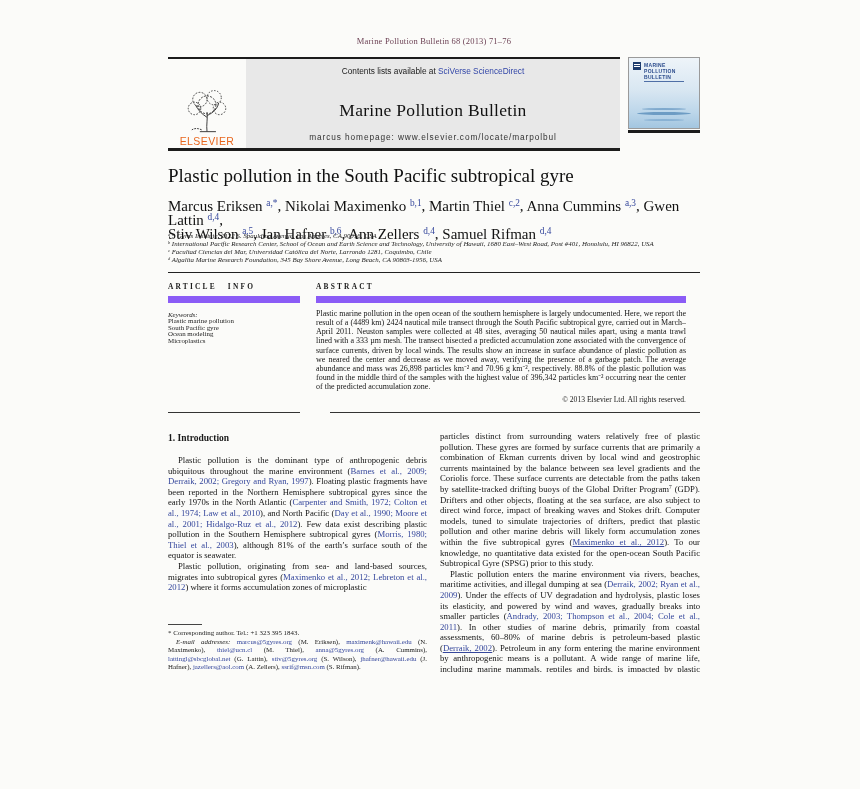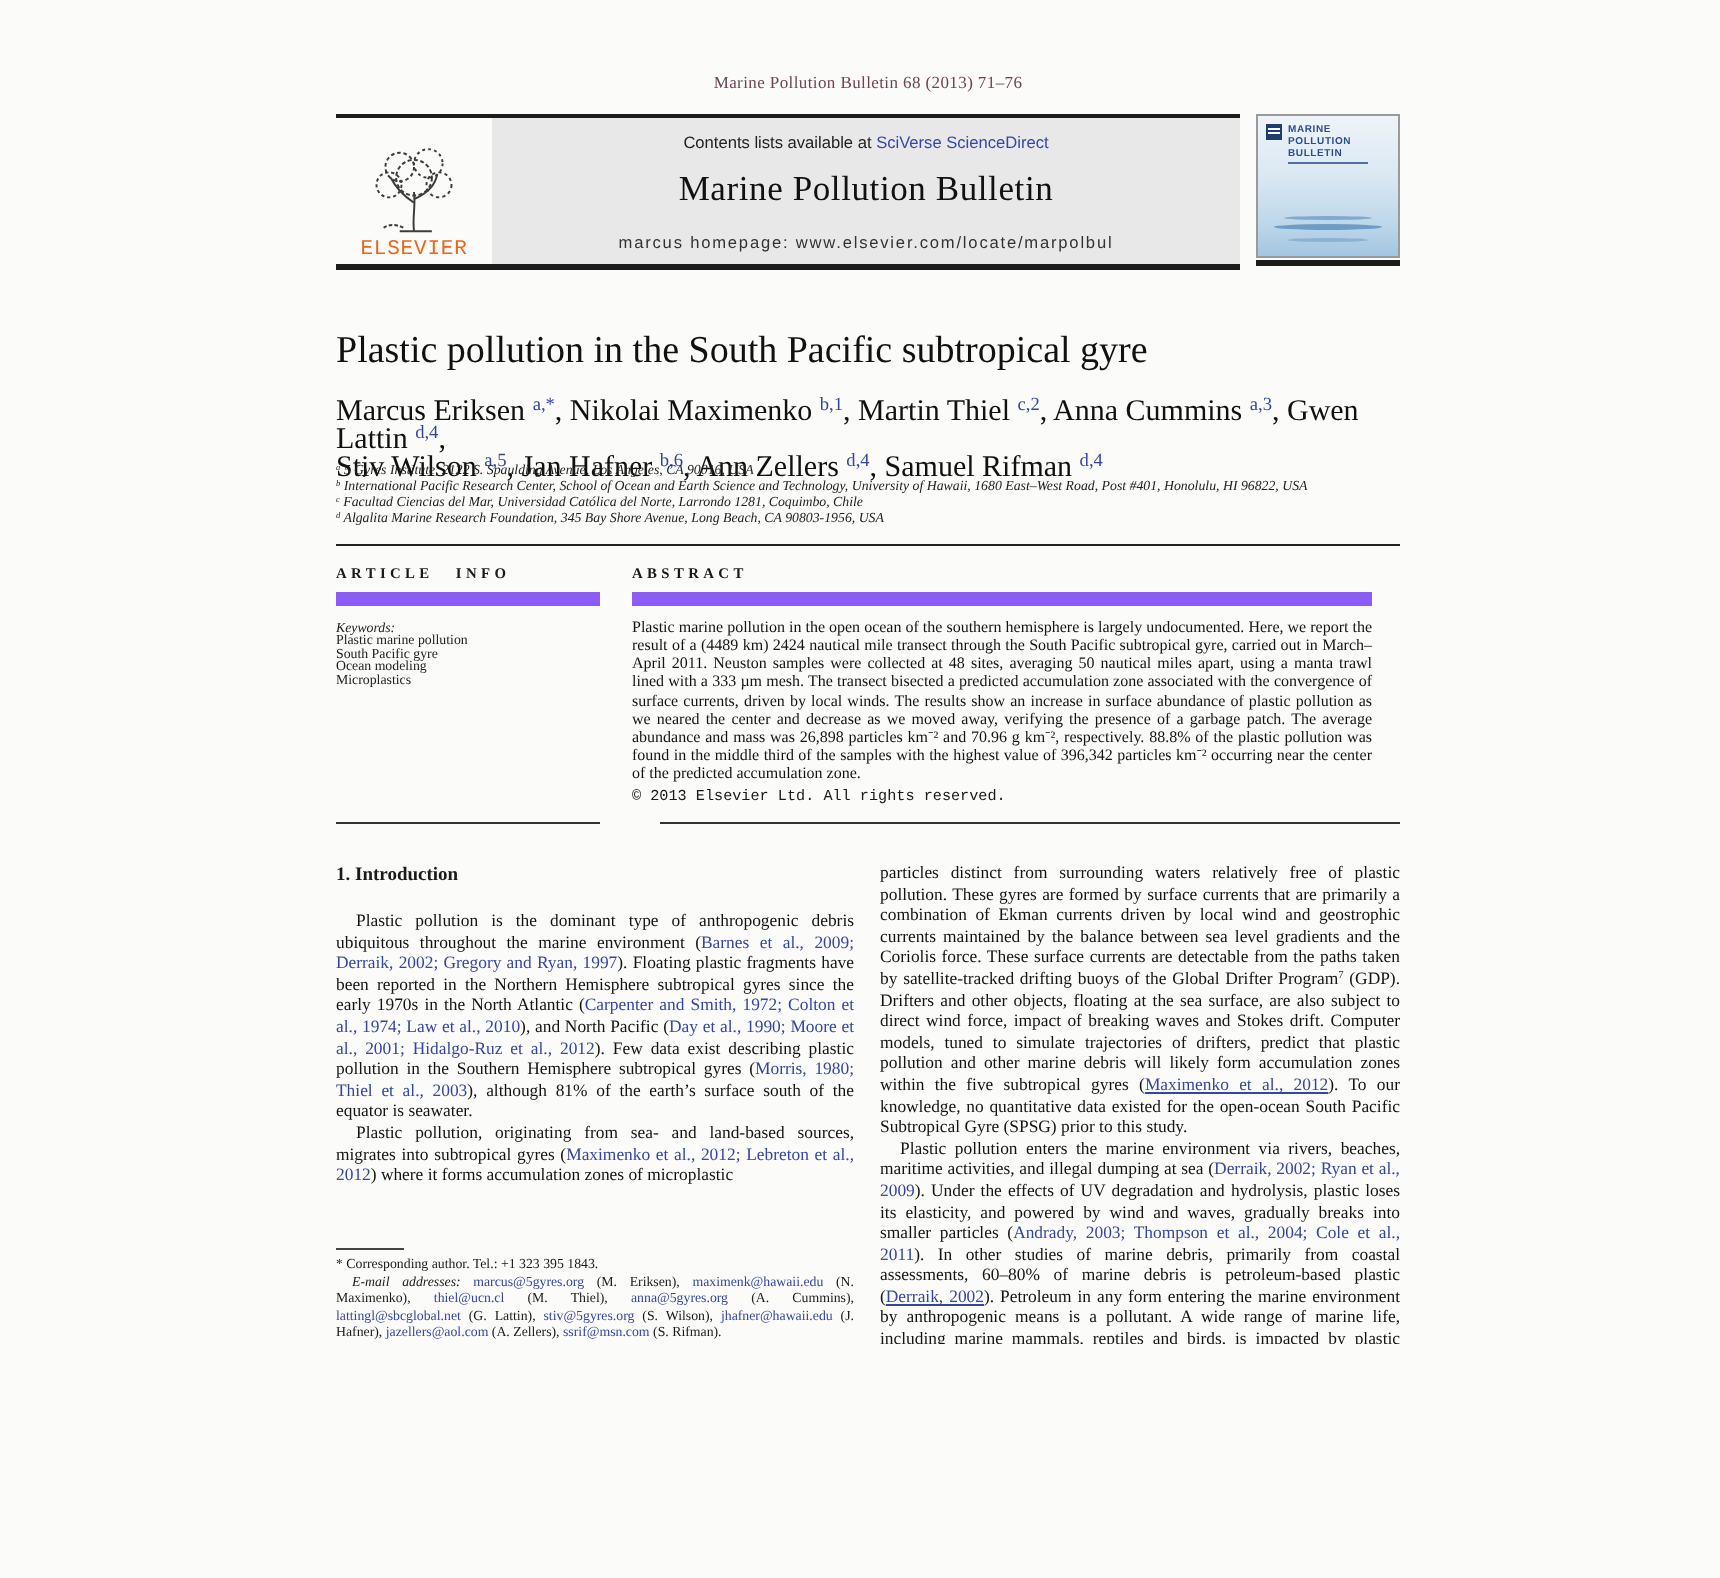--- a/index.html
+++ b/index.html
@@ -7,25 +7,25 @@
   .page{position:relative;width:860px;height:672px;background:#fbfbf9;overflow:hidden;}
 
   .journal-ref{position:absolute;top:36px;left:168px;width:532px;text-align:center;
     font-size:8.5px;color:#6e4356;letter-spacing:.2px;}
 
   .header-main{position:absolute;top:57px;left:168px;width:452px;
     border-top:2px solid #1c1c1c;border-bottom:3px solid #1c1c1c;display:flex;}
   .logo-box{width:78px;background:#fbfbf9;display:flex;flex-direction:column;align-items:center;
     justify-content:flex-end;padding:2px 0 1px 0;}
   .logo-box svg{display:block;}
-  .elsevier-word{font-size:10.5px;color:#e8661d;letter-spacing:.4px;margin-top:-2px;font-family:Liberation Mono, monospace;text-align:right;}
+  .elsevier-word{font-size:10.5px;color:#e8661d;letter-spacing:.4px;margin-top:-2px;font-family:Liberation Sans, sans-serif;text-align:right;}
   .gray-box{flex:1;background:#e8e8e8;text-align:center;padding:7px 4px 6px 4px;}
   .contents-line{font-family:"Liberation Sans",sans-serif;font-size:8.3px;color:#222;}
   .contents-line .link{color:#3347a8;}
-  .journal-title{font-size:17.5px;margin-top:8px;color:#111;letter-spacing:.3px;}
+  .journal-title{font-size:17.5px;margin-top:24px;color:#111;letter-spacing:.3px;}
   .homepage-line{font-family:"Liberation Sans",sans-serif;font-size:8.3px;letter-spacing:.9px;
     color:#333;margin-top:11px;}
 
   .cover-wrap{position:absolute;top:57px;left:628px;width:72px;border-bottom:3px solid #1c1c1c;padding-bottom:1px;}
   .cover{height:70px;border:1px solid #9a9a9a;position:relative;
     background:linear-gradient(180deg,#eef4f9 0%,#d9e7f2 45%,#bcd6ea 78%,#a3c6e0 100%);overflow:hidden;}
   .cover-logo{position:absolute;top:4px;left:4px;width:8px;height:8px;background:#1e3c6e;}
   .cover-logo::after{content:"";position:absolute;left:1px;top:2px;width:6px;height:1px;background:#fff;box-shadow:0 2px 0 #fff;}
   .cover-title{position:absolute;top:4px;left:15px;font-family:"Liberation Sans",sans-serif;
     font-size:5px;line-height:6px;font-weight:bold;color:#2c4c8c;letter-spacing:.3px;}
@@ -49,21 +49,21 @@
 
   .info-section{position:absolute;top:272px;left:168px;width:532px;border-top:1.5px solid #222;}
   .info-cols{display:flex;position:relative;padding-bottom:8px;}
   .col-info{width:132px;}
   .col-abs{width:370px;margin-left:16px;}
   .sec-heading{font-size:7.4px;font-weight:bold;letter-spacing:2.2px;word-spacing:7px;
     padding:9px 0 5px 0;color:#1a1a1a;border-bottom:7px solid #8b5cf6;}
   .keywords-label{font-style:italic;font-size:6.9px;margin-top:8px;color:#222;}
   .keyword{font-size:6.9px;line-height:6.7px;color:#222;}
   .abstract-text{font-size:8px;line-height:9.15px;text-align:justify;margin-top:6px;color:#141414;}
-  .abstract-copyright{font-size:7.6px;text-align:left;margin-top:4px;font-family:Liberation Mono, monospace;}
+  .abstract-copyright{font-size:7.6px;text-align:right;margin-top:4px;}
   .info-bottom{position:relative;height:2px;}
   .info-bottom .line{position:absolute;left:0;right:0;top:0;height:1px;background:#333;}
   .info-bottom .gapmask{position:absolute;left:132px;width:30px;top:-3px;height:7px;background:#fbfbf9;}
 
   .cols{position:absolute;top:431px;left:168px;width:532px;display:flex;gap:13px;}
   .colL{width:259px;}
   .colR{width:260px;}
   .intro-heading{font-size:9.5px;font-weight:bold;margin:2px 0 12px 0;}
   .body-par{font-size:8.7px;line-height:10.6px;text-align:justify;margin:0;color:#141414;}
   .indent{text-indent:10px;font-family:Liberation Serif, serif;}

